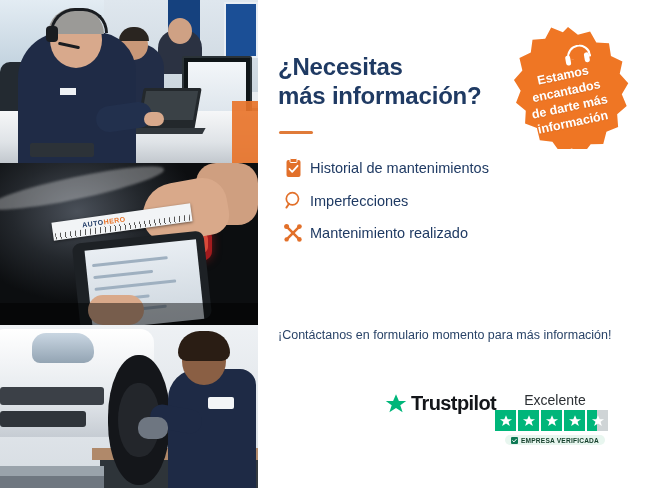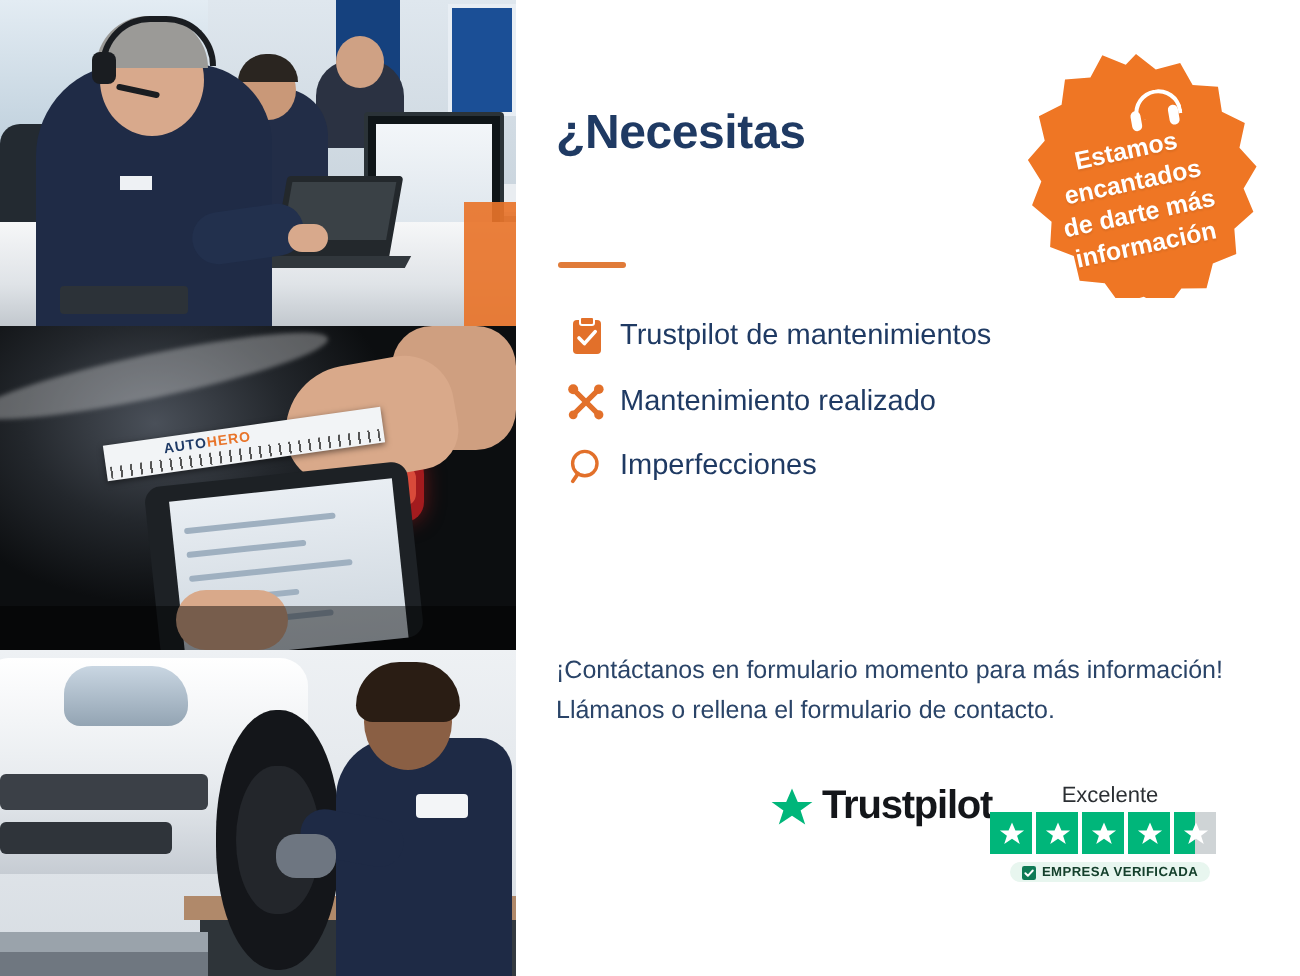--- a/index.html
+++ b/index.html
@@ -122,21 +122,21 @@
   .features svg{display:block;}
 
   
   .contact{position:absolute;left:20px;top:325px;width:350px;color:#2a4468;font-size:12.5px;line-height:1.62;}
 
   
   .tp{position:absolute;left:385px;top:392px;width:240px;height:58px;}
   .tp .mark{position:absolute;left:0;top:0;display:flex;align-items:center;gap:4px;}
   .tp .mark .wname{font-size:20px;font-weight:bold;color:#14161a;letter-spacing:-.6px;}
   .tp .rate{position:absolute;left:110px;top:0;width:120px;}
-  .tp .exc{text-align:center;font-size:11px;color:#2b2f33;margin-bottom:2px;}
+  .tp .exc{text-align:center;font-size:14px;color:#2b2f33;margin-bottom:2px;}
   .tp .stars{display:flex;gap:2px;}
   .tp .star{width:21px;height:21px;background:#00b67a;display:flex;align-items:center;justify-content:center;position:relative;}
   .tp .star.half{background:linear-gradient(90deg,#00b67a 50%,#cfd4d6 50%);}
   .tp .verif{margin-top:4px;display:flex;align-items:center;justify-content:center;gap:3px;
     background:#e8f6ef;border-radius:9px;padding:1.5px 6px;width:max-content;margin-left:auto;margin-right:auto;}
   .tp .verif .vt{font-size:6.6px;font-weight:bold;color:#15402c;letter-spacing:.2px;}
 </style>
 </head>
 <body>
 
@@ -216,20 +216,21 @@
       <div class="glove"></div>
       <div class="lift"></div>
       <div class="lift2"></div>
     </div>
   </div>
 
   <div class="content">
 
     <div class="heading">
       <div>¿Necesitas</div>
+      <div>más información?</div>
     </div>
     <div class="rule"></div>
 
     <div class="badge">
       <div class="burst"></div>
       <div class="headset">
         <div class="band"></div>
           <div class="e1"></div>
           <div class="e2"></div>
       </div>
@@ -244,55 +245,54 @@
     <div class="features">
 
       <div class="feat">
         <span class="ic">
           <svg width="17" height="20" viewBox="0 0 17 20">
             <rect x="1.5" y="2" width="14" height="17" rx="2" fill="#e2702a"></rect>
             <rect x="5" y="0.5" width="7" height="4" rx="1" fill="#e2702a" stroke="#fff" stroke-width="1"></rect>
             <path d="M4.5 11 L7.2 13.8 L12.6 7.8" stroke="#fff" stroke-width="1.8" fill="none" stroke-linecap="round" stroke-linejoin="round"></path>
           </svg>
         </span>
-        <span class="lbl">Trustpilot de mantenimientos</span>
+        <span class="lbl">Historial de mantenimientos</span>
+      </div>
+
+      <div class="feat">
+        <span class="ic">
+          <svg width="19" height="19" viewBox="0 0 19 19">
+            <circle cx="8.4" cy="7.8" r="6.1" fill="none" stroke="#e2702a" stroke-width="1.7"></circle>
+            <line x1="5.0" y1="12.8" x2="2.4" y2="16.6" stroke="#e2702a" stroke-width="1.9" stroke-linecap="round"></line>
+          </svg>
+        </span>
+        <span class="lbl">Imperfecciones</span>
       </div>
 
       <div class="feat">
         <span class="ic">
           <svg width="20" height="20" viewBox="0 0 20 20">
             <g stroke="#e2702a" stroke-width="2.6" stroke-linecap="round">
               <line x1="3.4" y1="3.4" x2="16.6" y2="16.6"></line>
               <line x1="16.6" y1="3.4" x2="3.4" y2="16.6"></line>
             </g>
             <circle cx="3.6" cy="3.6" r="2.5" fill="#e2702a"></circle>
             <circle cx="16.4" cy="16.4" r="2.3" fill="#e2702a"></circle>
             <circle cx="16.4" cy="3.6" r="2.4" fill="#e2702a"></circle>
             <circle cx="3.6" cy="16.4" r="2.2" fill="#e2702a"></circle>
           </svg>
         </span>
         <span class="lbl">Mantenimiento realizado</span>
       </div>
 
-      <div class="feat">
-        <span class="ic">
-          <svg width="19" height="19" viewBox="0 0 19 19">
-            <circle cx="8.4" cy="7.8" r="6.1" fill="none" stroke="#e2702a" stroke-width="1.7"></circle>
-            <line x1="5.0" y1="12.8" x2="2.4" y2="16.6" stroke="#e2702a" stroke-width="1.9" stroke-linecap="round"></line>
-          </svg>
-        </span>
-        <span class="lbl">Imperfecciones</span>
-      </div>
-
 
     </div>
 
     <div class="contact">
       <div>¡Contáctanos en formulario momento para más información!</div>
-      <div>Llámanos o rellena el formulario de contacto.</div>
     </div>
   </div>
 
   <div class="tp">
     <div class="mark">
       <svg width="22" height="22" viewBox="0 0 22 22">
         <polygon points="11,1.2 13.9,8.0 21.2,8.0 15.3,12.3 17.6,19.2 11,14.9 4.4,19.2 6.7,12.3 0.8,8.0 8.1,8.0" fill="#00b67a"></polygon>
       </svg>
       <span class="wname">Trustpilot</span>
     </div>

